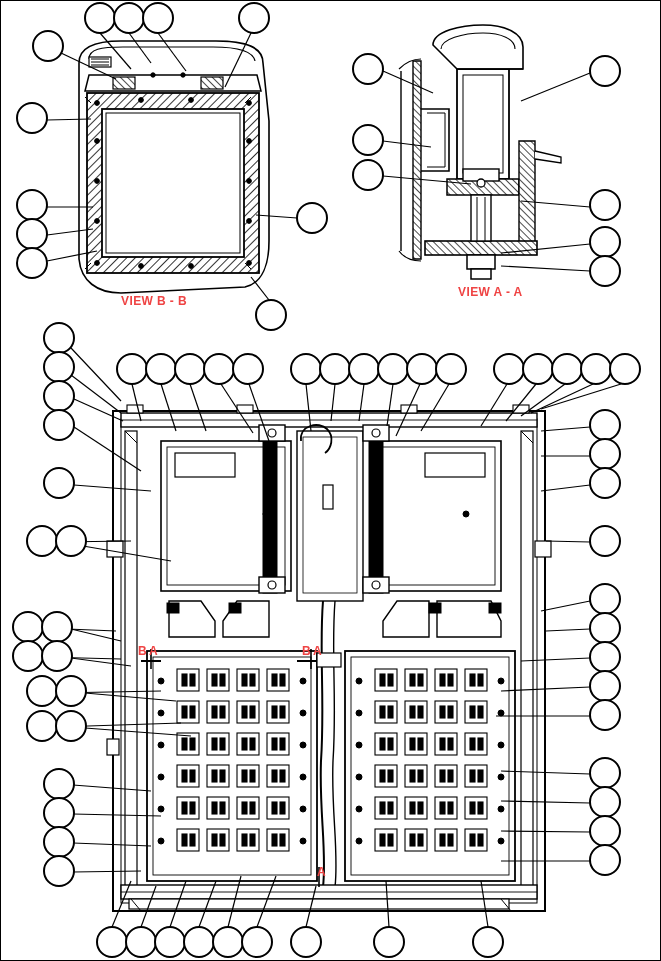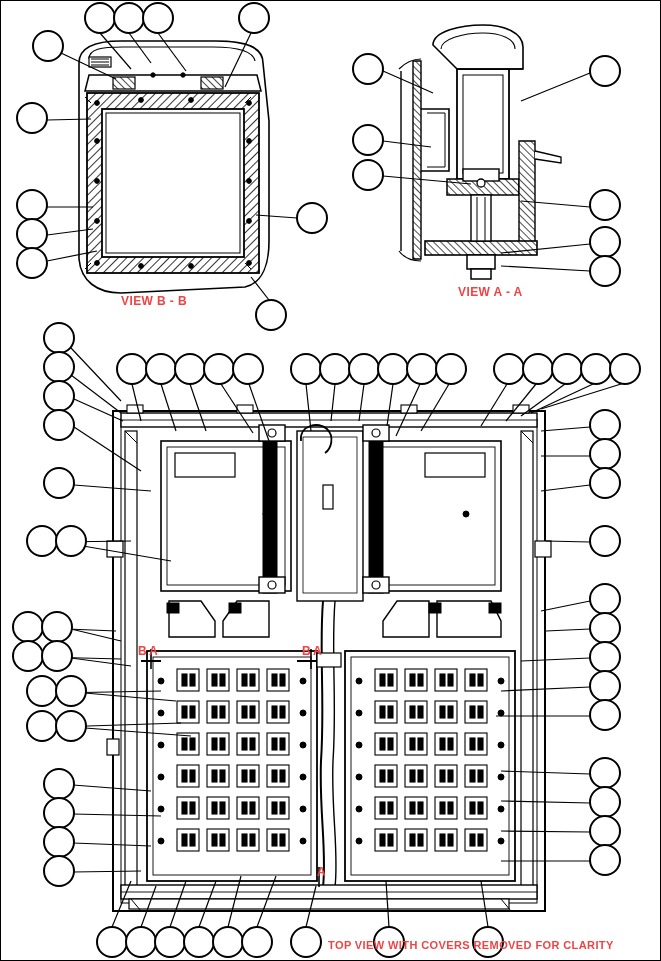--- a/index.html
+++ b/index.html
@@ -512,21 +512,20 @@
         <circle cx="227" cy="941" r="15" fill="#ffffff" stroke="#000000" stroke-width="2"></circle>
         <circle cx="256" cy="941" r="15" fill="#ffffff" stroke="#000000" stroke-width="2"></circle>
         <circle cx="305" cy="941" r="15" fill="#ffffff" stroke="#000000" stroke-width="2"></circle>
         <circle cx="388" cy="941" r="15" fill="#ffffff" stroke="#000000" stroke-width="2"></circle>
         <circle cx="487" cy="941" r="15" fill="#ffffff" stroke="#000000" stroke-width="2"></circle>
       </g>
   </svg>
 
   <div class="cap" style="left:120px;top:293px;">VIEW B - B</div>
   <div class="cap" style="left:457px;top:284px;">VIEW A - A</div>
-  <div class="cap small" style="left:327px;top:938px;">TOP VIEW WITH COVERS REMOVED FOR CLARITY</div>
 
   <div class="cap" style="left:137px;top:643px;">B</div>
   <div class="cap" style="left:301px;top:643px;">B</div>
   <div class="cap" style="left:148px;top:643px;">A</div>
   <div class="cap" style="left:312px;top:643px;">A</div>
   <div class="cap" style="left:316px;top:864px;">A</div>
 
 </div>
 
 </body></html>

